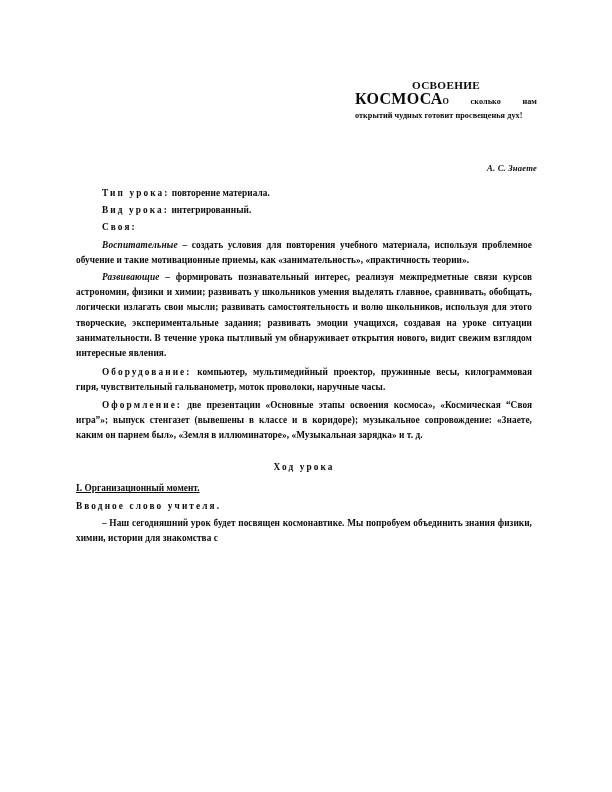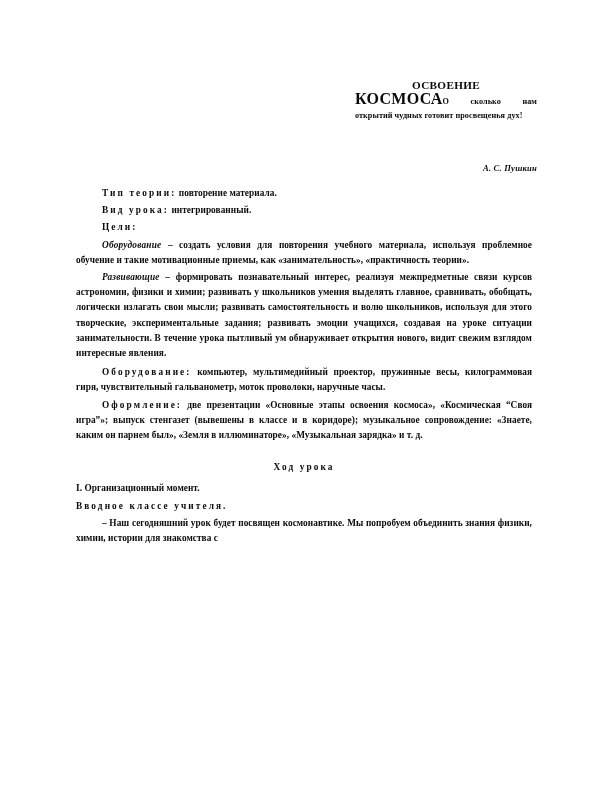--- a/index.html
+++ b/index.html
@@ -95,52 +95,53 @@
     text-align: left;
     text-align-last: center;
     font-weight: bold;
     letter-spacing: 2.1px;
     font-size: 9.3px;
     margin-top: 9px;
     margin-bottom: 2px;
   }
   .run-label {
     font-weight: bold;
+    text-decoration: underline;
   }
   .gap-sm { height: 2px; }
   .gap-md { height: 4px; }
   .gap-lg { height: 8px; }
 </style>
 </head>
 <body>
 
 <div class="page">
 
   <div class="header-block">
     <div class="doc-title">ОСВОЕНИЕ</div>
     <p class="epigraph-flow"><span class="epi-title-inline">КОСМОСА</span><span>О сколько нам открытий чудных готовит просвещенья дух!</span></p>
   </div>
 
-  <div class="author-line">А. С. Пушкин</div>
+  <div class="author-line">А. С. Знаете</div>
 
   <div class="body-block">
 
-    <p class="indented"><span class="spaced-label">Тип теории:</span><span> повторение материала.</span></p>
+    <p class="indented"><span class="spaced-label">Тип урока:</span><span> повторение материала.</span></p>
 
     <div class="gap-sm"></div>
 
     <p class="indented"><span class="spaced-label">Вид урока:</span><span> интегрированный.</span></p>
 
     <div class="gap-sm"></div>
 
-    <p class="indented"><span class="spaced-label">Цели:</span></p>
+    <p class="indented"><span class="spaced-label">Своя:</span></p>
 
     <div class="gap-sm"></div>
 
-    <p class="indented"><span class="italic-label">Оборудование</span><span> – создать условия для повторения учебного материала, используя проблемное обучение и такие мотивационные приемы, как «занимательность», «практичность теории».</span></p>
+    <p class="indented"><span class="italic-label">Воспитательные</span><span> – создать условия для повторения учебного материала, используя проблемное обучение и такие мотивационные приемы, как «занимательность», «практичность теории».</span></p>
 
     <div class="gap-sm"></div>
 
     <p class="indented"><span class="italic-label">Развивающие</span><span> – формировать познавательный интерес, реализуя межпредметные связи курсов астрономии, физики и химии; развивать у школьников умения выделять главное, сравнивать, обобщать, логически излагать свои мысли; развивать самостоятельность и волю школьников, используя для этого творческие, экспериментальные задания; развивать эмоции учащихся, создавая на уроке ситуации занимательности. В течение урока пытливый ум обнаруживает открытия нового, видит свежим взглядом интересные явления.</span></p>
 
     <div class="gap-sm"></div>
 
 
     <div class="gap-sm"></div>
 
@@ -153,21 +154,21 @@
     <div class="gap-lg"></div>
 
     <p class="section-heading">Ход урока</p>
 
     <div class="gap-md"></div>
 
     <p><span class="run-label">I. Организационный момент.</span></p>
 
     <div class="gap-sm"></div>
 
-    <p><span class="spaced-label">Вводное классе учителя.</span></p>
+    <p><span class="spaced-label">Вводное слово учителя.</span></p>
 
     <div class="gap-sm"></div>
 
     <p class="indented">– Наш сегодняшний урок будет посвящен космонавтике. Мы попробуем объединить знания физики, химии, истории для знакомства с</p>
 
   </div>
 
 </div>
 
 </body></html>

